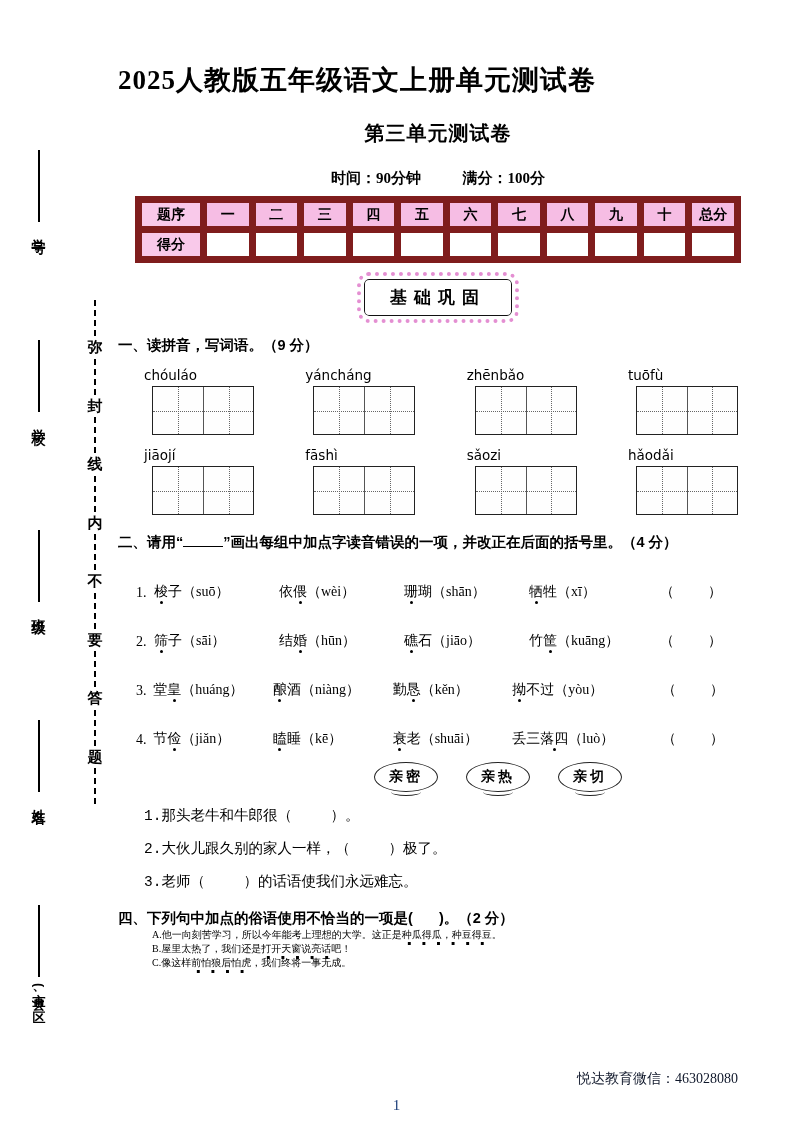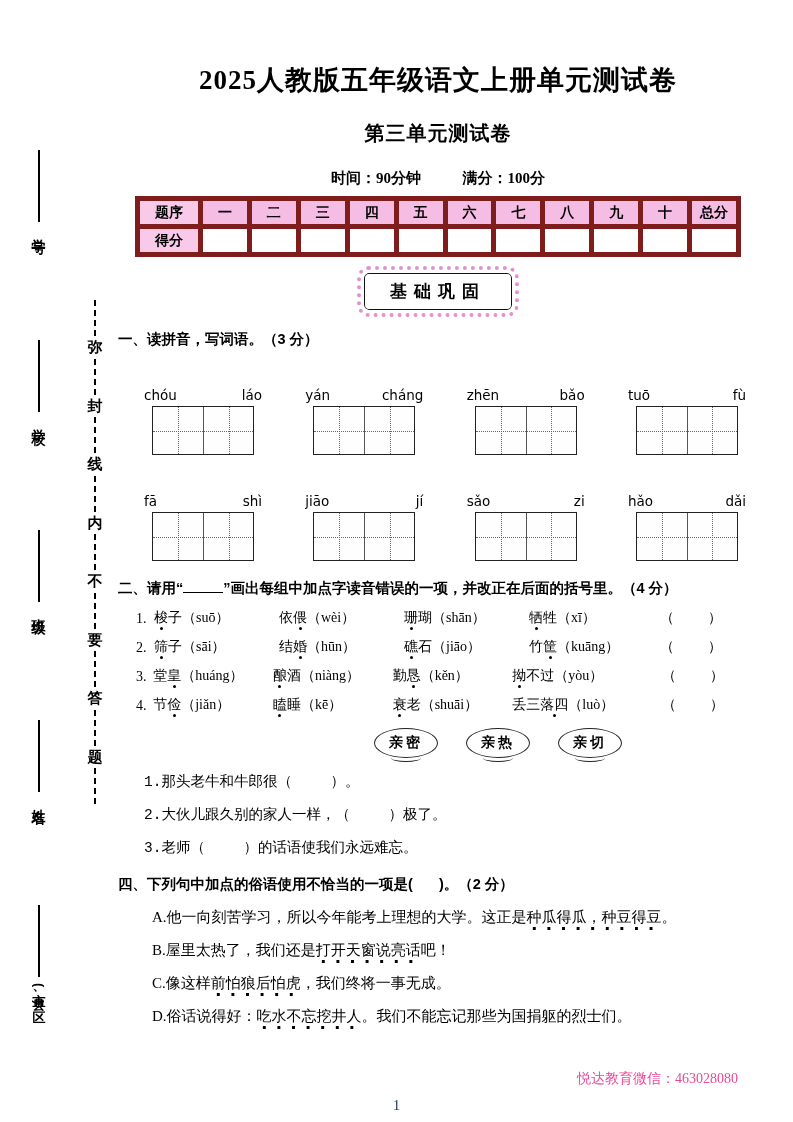--- a/index.html
+++ b/index.html
@@ -83,21 +83,21 @@
   
   #paper {
     position: absolute;
     left: 118px;
     top: 0;
     width: 640px;
     height: 1122px;
   }
 
   #title-main {
-    text-align: center;
+    text-align: left;
     font-size: 27px;
     font-weight: 700;
     letter-spacing: 1px;
     margin-top: 62px;
     font-family: "Liberation Serif", "DejaVu Serif", serif;
   }
   #title-sub {
     text-align: center;
     font-size: 20px;
     font-weight: 700;
@@ -113,21 +113,21 @@
   #exam-meta .meta-gap { display: inline-block; width: 34px; }
 
   
   #score-table {
     margin: 8px auto 0 auto;
     border-collapse: collapse;
     width: 606px;
     table-layout: fixed;
   }
   #score-table td {
-    border: 5px solid #7f1d1d;
+    border: 7px solid #7f1d1d;
     height: 21px;
     text-align: center;
     font-size: 14px;
     font-weight: 700;
     font-family: "Liberation Sans", "DejaVu Sans", sans-serif;
     margin-top: 34px;
   }
   #score-table td.pink { background: #f6bde4; }
   #score-table td.head-label { background: #f9c9ea; width: 56px; }
   #score-table td.blank { background: #fff; }
@@ -168,26 +168,25 @@
   
   .pinyin-row {
     display: flex;
     justify-content: space-between;
     margin-top: 12px;
     padding: 0 12px 0 26px;
   }
   .pinyin-cell { width: 118px; }
   .pinyin-syls {
     display: flex;
-    justify-content: space-between;
+    justify-content: flex-start;
     font-size: 13.5px;
     font-family: "DejaVu Sans", sans-serif;
     margin-bottom: 2px;
     height: 17px;
-    margin-top: 26px;
   }
   .grid-pair {
     display: flex;
     width: 100px;
     margin: 0 auto;
     border: 1.4px solid #222;
     background: #fefefe;
   }
   .grid-box {
     width: 50px;
@@ -216,20 +215,21 @@
     align-items: flex-end;
     margin-top: 11px;
     padding-left: 18px;
     font-size: 14px;
     font-family: "Liberation Serif", "DejaVu Serif", serif;
   }
   .q2-idx { width: 18px; }
   .q2-item {
     width: 125px;
     white-space: nowrap;
+    margin-top: 20px;
   }
   .q2-item.wide { width: 150px; }
   .dotted-char {
     position: relative;
   }
   .dotted-char::after {
     content: "";
     position: absolute;
     left: 50%;
     margin-left: -1.5px;
@@ -274,23 +274,22 @@
   .q3-line {
     margin-top: 14px;
     padding-left: 26px;
     font-size: 14.5px;
     font-family: Liberation Mono, monospace;
   }
   .blank-paren { letter-spacing: 30px; }
 
   
   .choice-line {
-    margin-top: 14px;
     padding-left: 34px;
-    font-size: 15px;
+    font-size: 10px;
   }
   .dot-run {
     position: relative;
   }
   .dot-run::after {
     content: "";
     position: absolute;
     left: 0; right: 0;
     bottom: -5px;
     height: 3px;
@@ -299,21 +298,21 @@
     background-repeat: repeat-x;
   }
   .inline-paren { letter-spacing: 22px; }
 
   
   #footer-note {
     position: absolute;
     right: 20px;
     bottom: 34px;
     font-size: 14px;
-    color: #ec4899;
+    color: #0f172a;
     font-family: "Liberation Serif", "DejaVu Serif", serif;
   }
   #page-number {
     position: absolute;
     left: 0; right: 0;
     bottom: 8px;
     text-align: center;
     font-size: 15px;
     color: #1d3f7a;
     font-family: "Liberation Serif", "DejaVu Serif", serif;
@@ -424,21 +423,21 @@
     </tr>
   </tbody>
     </table>
 
   <div id="banner-wrap">
     <div id="banner">
       <div id="banner-text">基础巩固</div>
     </div>
   </div>
 
-  <div class="q-heading">一、读拼音，写词语。（3 分）</div>
+  <div class="q-heading">一、读拼音，写词语。（9 分）</div>
 
   <div class="pinyin-row">
     <div class="pinyin-cell">
       <div class="pinyin-syls">
         <span>chóu</span>
         <span>láo</span>
       </div>
       <div class="grid-pair">
         <div class="grid-box"></div>
         <div class="grid-box"></div>
@@ -472,32 +471,32 @@
       <div class="grid-pair">
         <div class="grid-box"></div>
         <div class="grid-box"></div>
       </div>
     </div>
   </div>
 
   <div class="pinyin-row">
     <div class="pinyin-cell">
       <div class="pinyin-syls">
+        <span>jiāo</span>
+        <span>jí</span>
+      </div>
+      <div class="grid-pair">
+        <div class="grid-box"></div>
+        <div class="grid-box"></div>
+      </div>
+    </div>
+    <div class="pinyin-cell">
+      <div class="pinyin-syls">
         <span>fā</span>
         <span>shì</span>
-      </div>
-      <div class="grid-pair">
-        <div class="grid-box"></div>
-        <div class="grid-box"></div>
-      </div>
-    </div>
-    <div class="pinyin-cell">
-      <div class="pinyin-syls">
-        <span>jiāo</span>
-        <span>jí</span>
       </div>
       <div class="grid-pair">
         <div class="grid-box"></div>
         <div class="grid-box"></div>
       </div>
     </div>
     <div class="pinyin-cell">
       <div class="pinyin-syls">
         <span>sǎo</span>
         <span>zi</span>
@@ -582,20 +581,17 @@
 
   <div class="choice-line">
     <span>A.</span><span>他一向刻苦学习，所以今年能考上理想的大学。这正是</span><span class="dot-run">种瓜得瓜，种豆得豆</span><span>。</span>
   </div>
   <div class="choice-line">
     <span>B.</span><span>屋里太热了，我们还是</span><span class="dot-run">打开天窗说亮话</span><span>吧！</span>
   </div>
   <div class="choice-line">
     <span>C.</span><span>像这样</span><span class="dot-run">前怕狼后怕虎</span><span>，我们终将一事无成。</span>
   </div>
-  <div class="choice-line">
-    <span>D.</span><span>俗话说得好：</span><span class="dot-run">吃水不忘挖井人</span><span>。我们不能忘记那些为国捐躯的烈士们。</span>
-  </div>
 
   <div id="footer-note">悦达教育微信：463028080</div>
 </div>
 
 <div id="page-number">1</div>
 
 </body></html>

